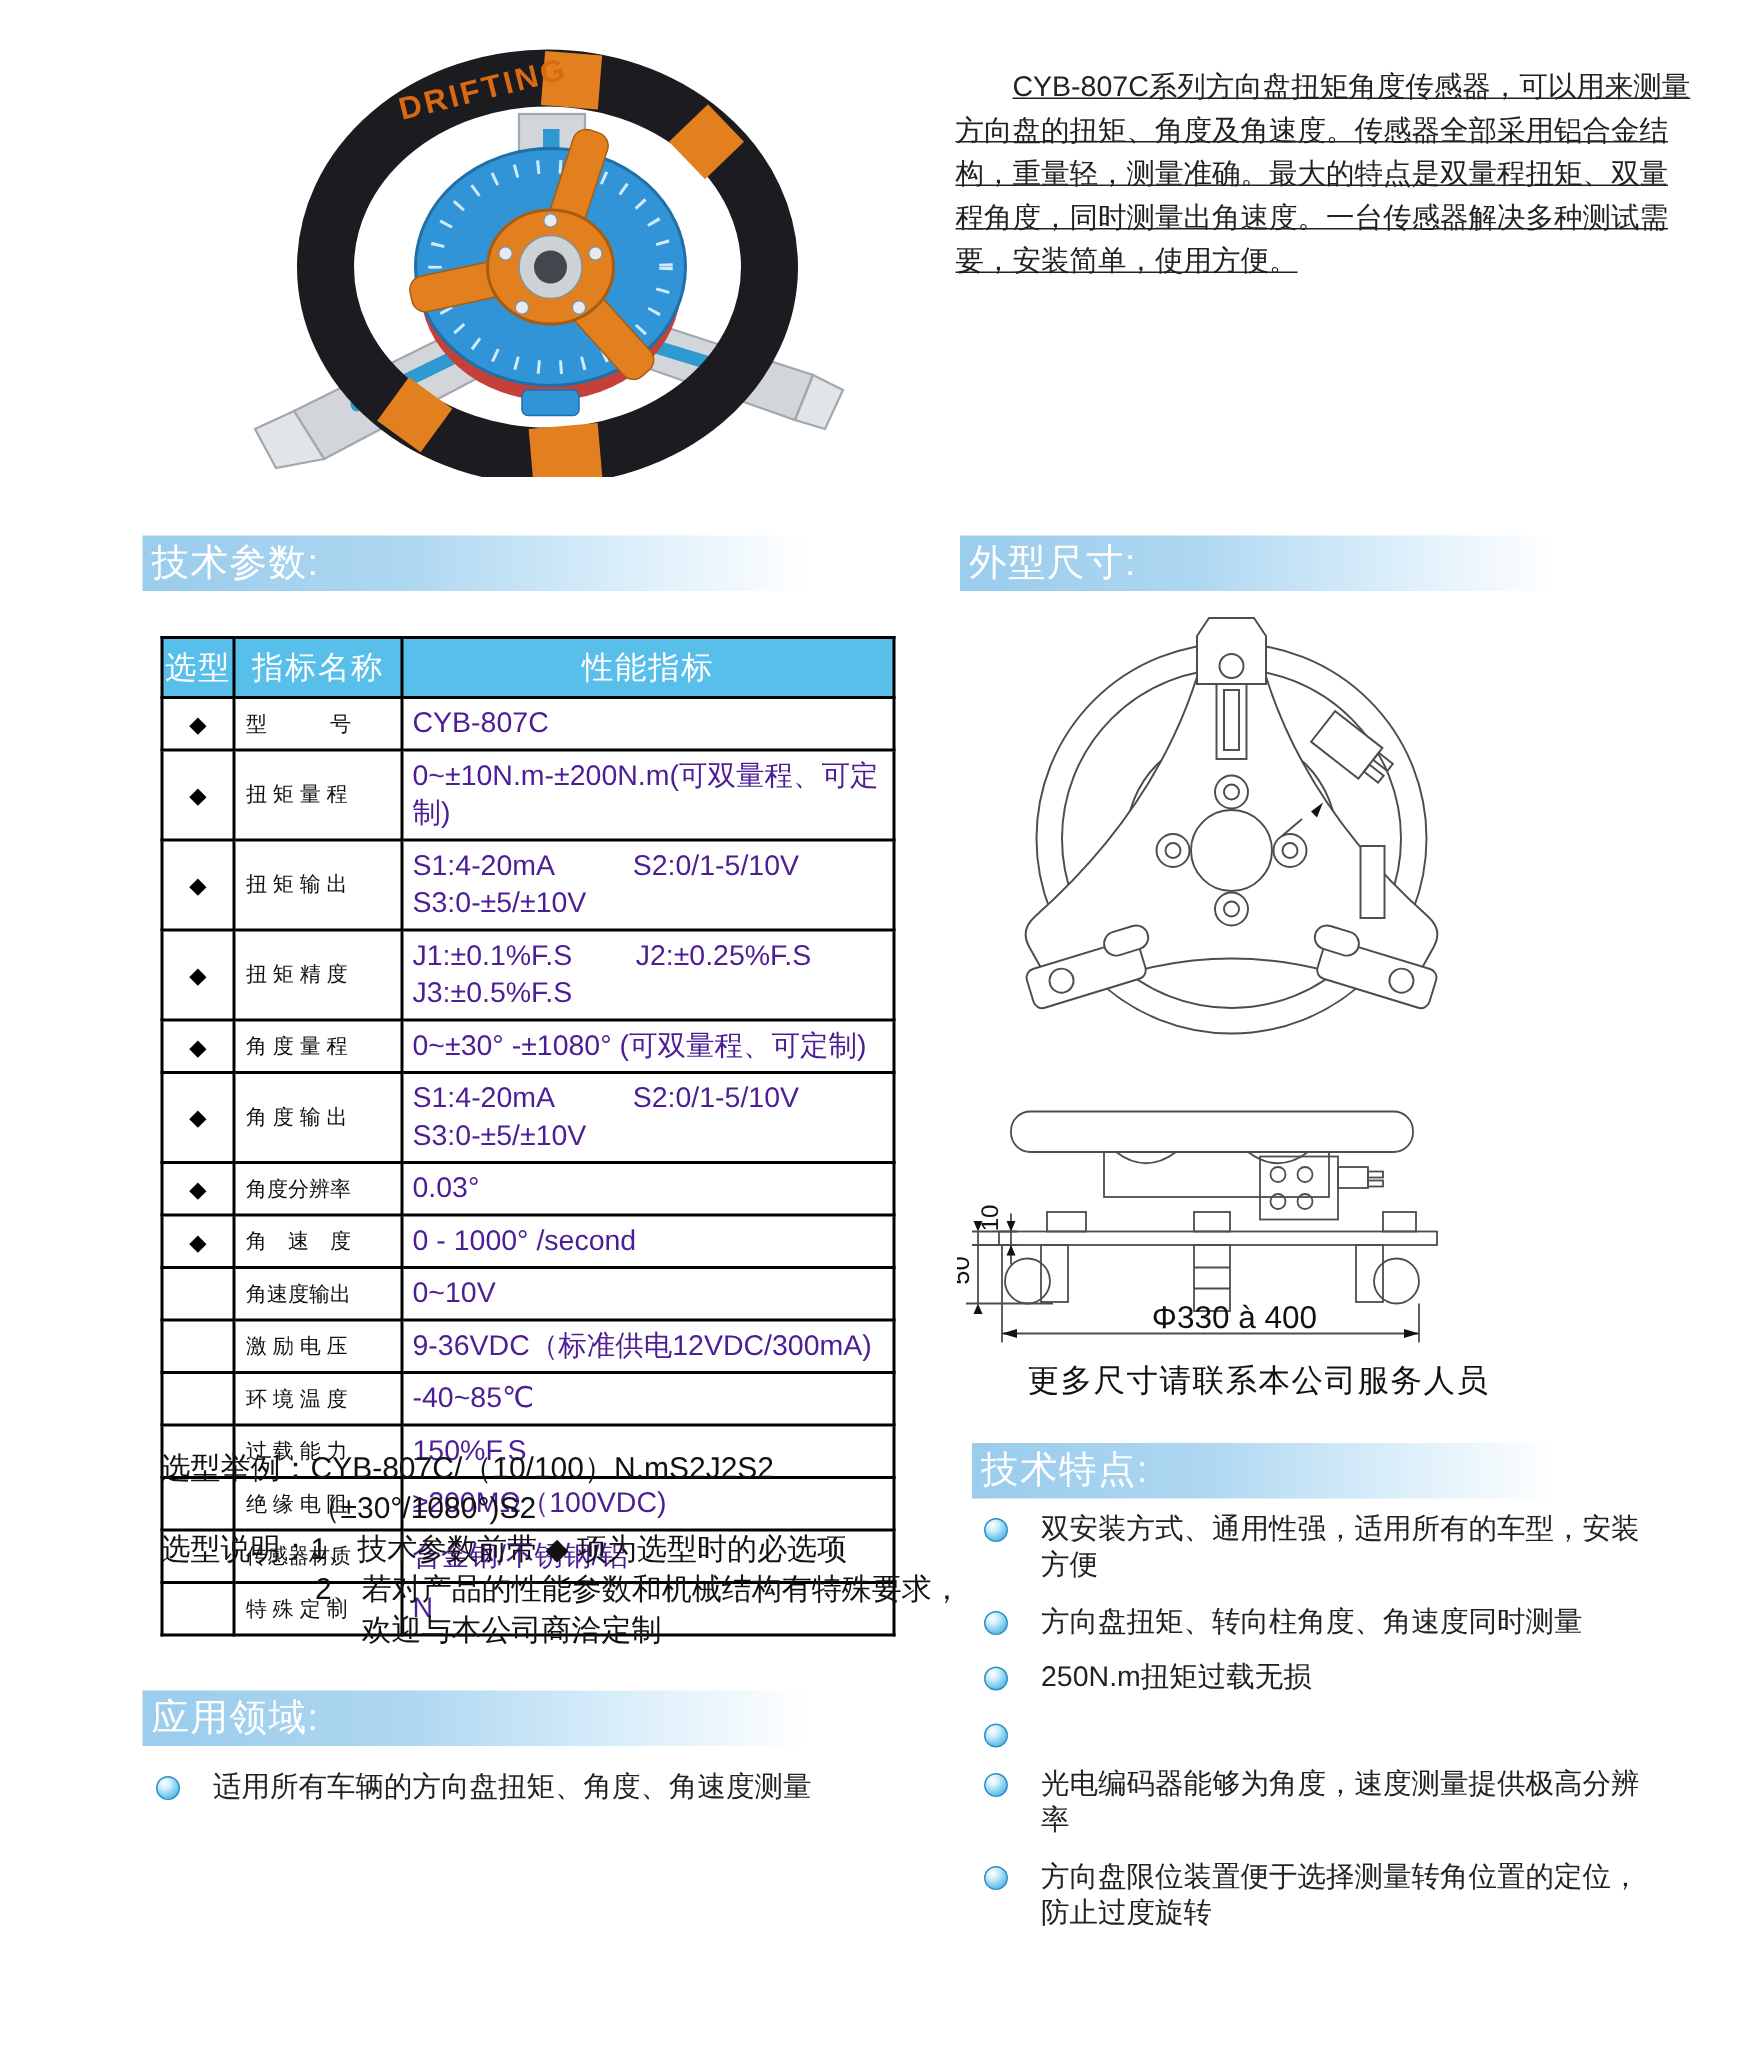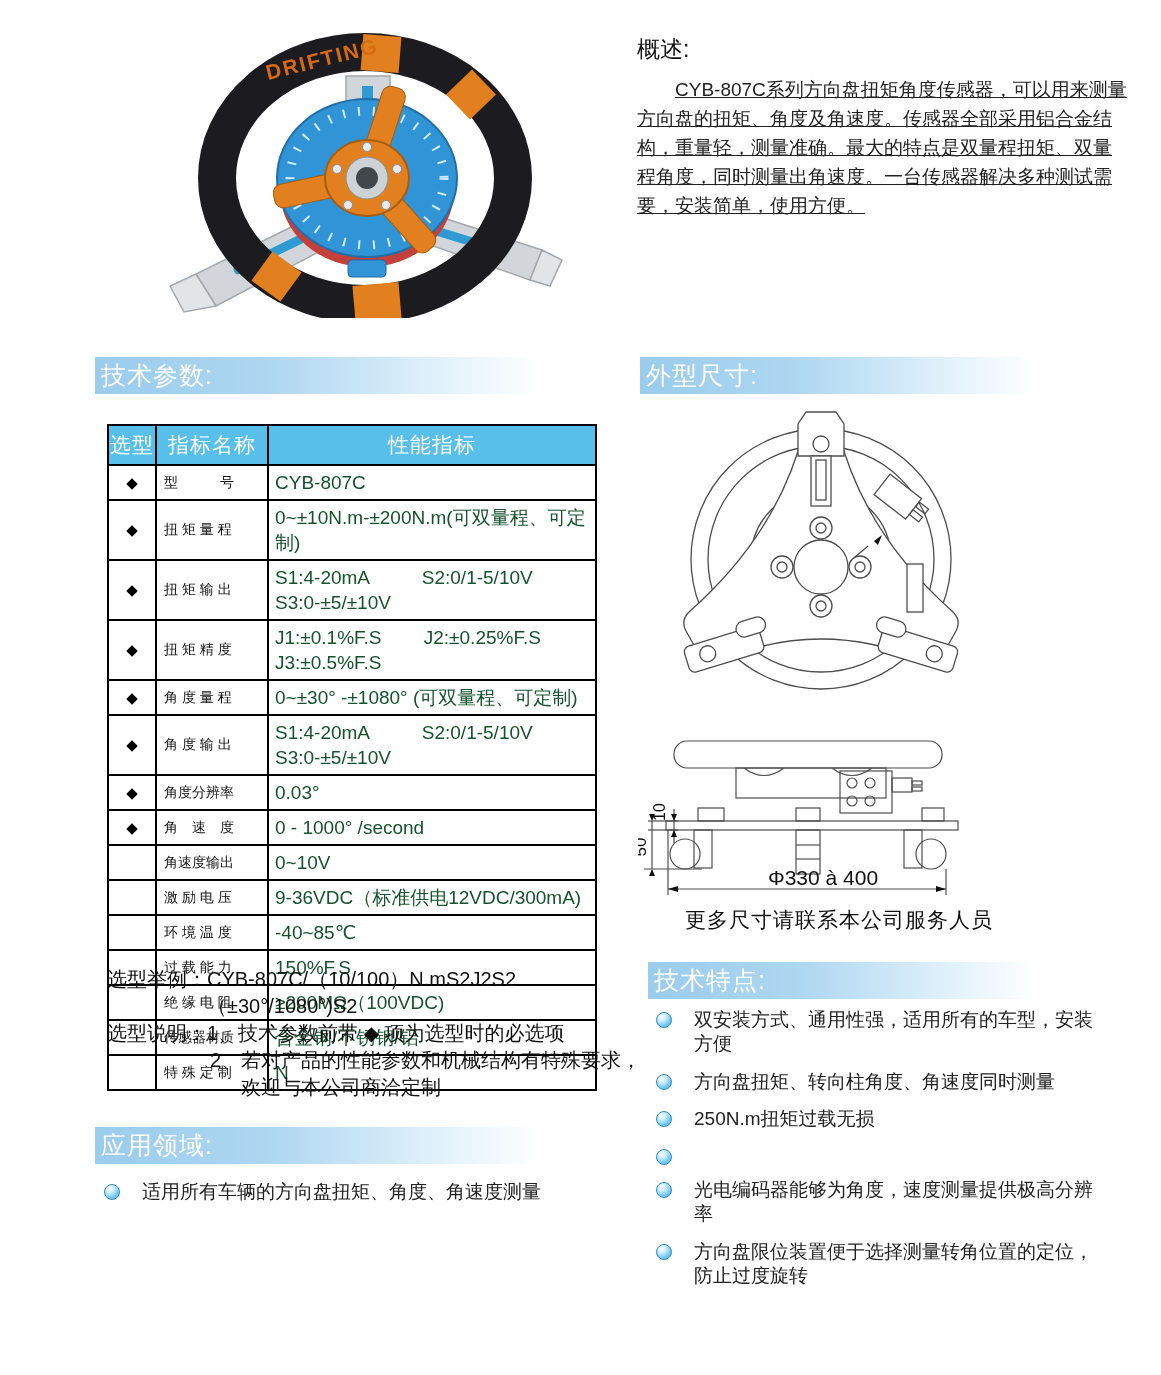--- a/index.html
+++ b/index.html
@@ -20,21 +20,21 @@
 
   
   table.spec { border-collapse:collapse; table-layout:fixed; width:490px; }
   table.spec th, table.spec td { border:2px solid #000; vertical-align:middle; }
   table.spec th {
     background:#58bfea; color:#ffffff; font-weight:normal;
     font-size:21px; height:40px; text-align:center; letter-spacing:1px;
   }
   td.c-sel  { width:48px; text-align:center; font-size:15px; color:#000; }
   td.c-name { width:112px; font-size:14px; padding:4px 4px 4px 7px; white-space:pre-wrap; color:#111; }
-  td.c-val  { font-size:19px; padding:4px 6px; white-space:pre-wrap; line-height:25px; color:#14532d; }
+  td.c-val  { font-size:19px; padding:4px 6px; white-space:pre-wrap; line-height:25px; color:#4c1d95; }
   table.spec tr { height:34px;padding-left:38px; }
 
   
   .notes { font-size:20px; line-height:27px; color:#111; }
   .note-row { display:flex; }
   .note-label { flex:0 0 auto; }
   .note-cont { padding-left:80px; }
 
   
   .blist .li { display:flex; align-items:flex-start; margin-bottom:14px; }
@@ -100,21 +100,20 @@
         <circle cx="247" cy="141" r="4.5"></circle>
       <circle cx="236" cy="177" r="4.5"></circle>
         <circle cx="198" cy="177" r="4.5"></circle>
       <circle cx="187" cy="141" r="4.5"></circle>
     </g>
     <rect x="198" y="232" width="38" height="17" rx="4" fill="#3194d6" stroke="#1f6fa8"></rect>
   </svg>
 </div>
 
 <div class="abs" style="left:637px; top:34px; width:492px;">
-  <div class="overview-title">概述:</div>
   <div class="overview-body">CYB-807C系列方向盘扭矩角度传感器，可以用来测量方向盘的扭矩、角度及角速度。传感器全部采用铝合金结构，重量轻，测量准确。最大的特点是双量程扭矩、双量程角度，同时测量出角速度。一台传感器解决多种测试需要，安装简单，使用方便。</div>
 </div>
 
 <div class="abs section-bar" style="left:95px; top:357px; width:505px;">技术参数:</div>
 
 <table class="spec abs" style="left:107px; top:424px;">
   <thead>
     <tr>
       <th style="width:48px;">选型</th>
       <th style="width:112px;">指标名称</th>

